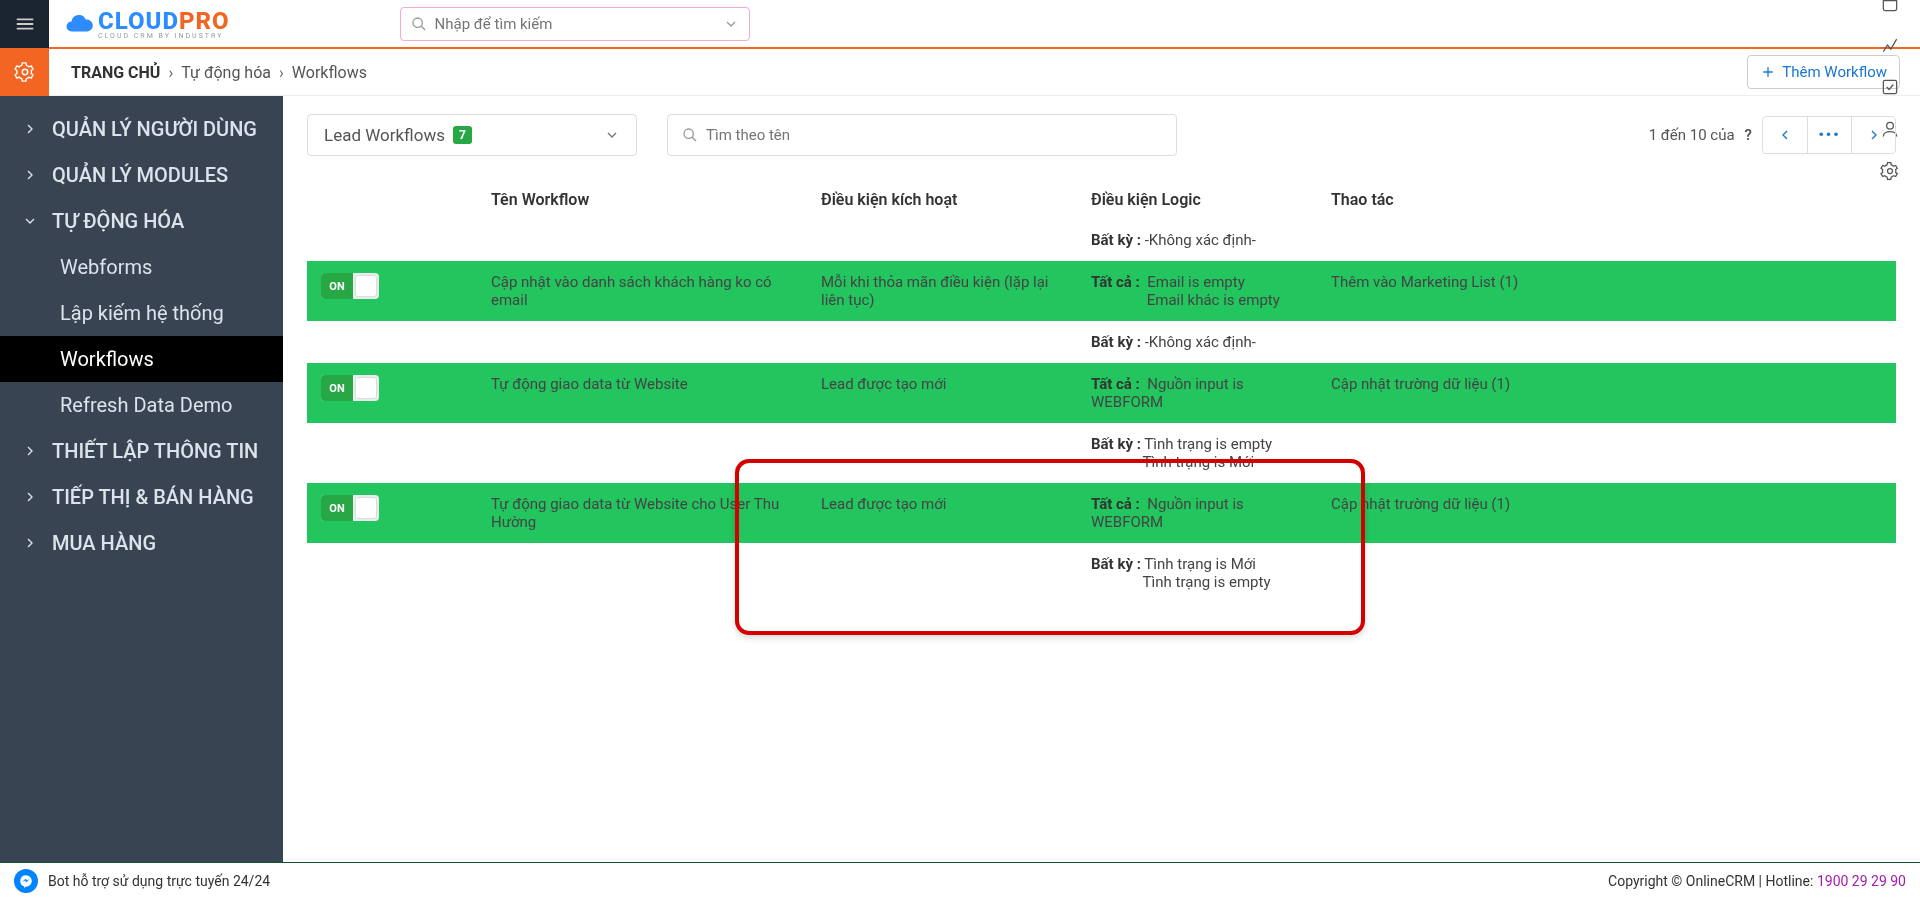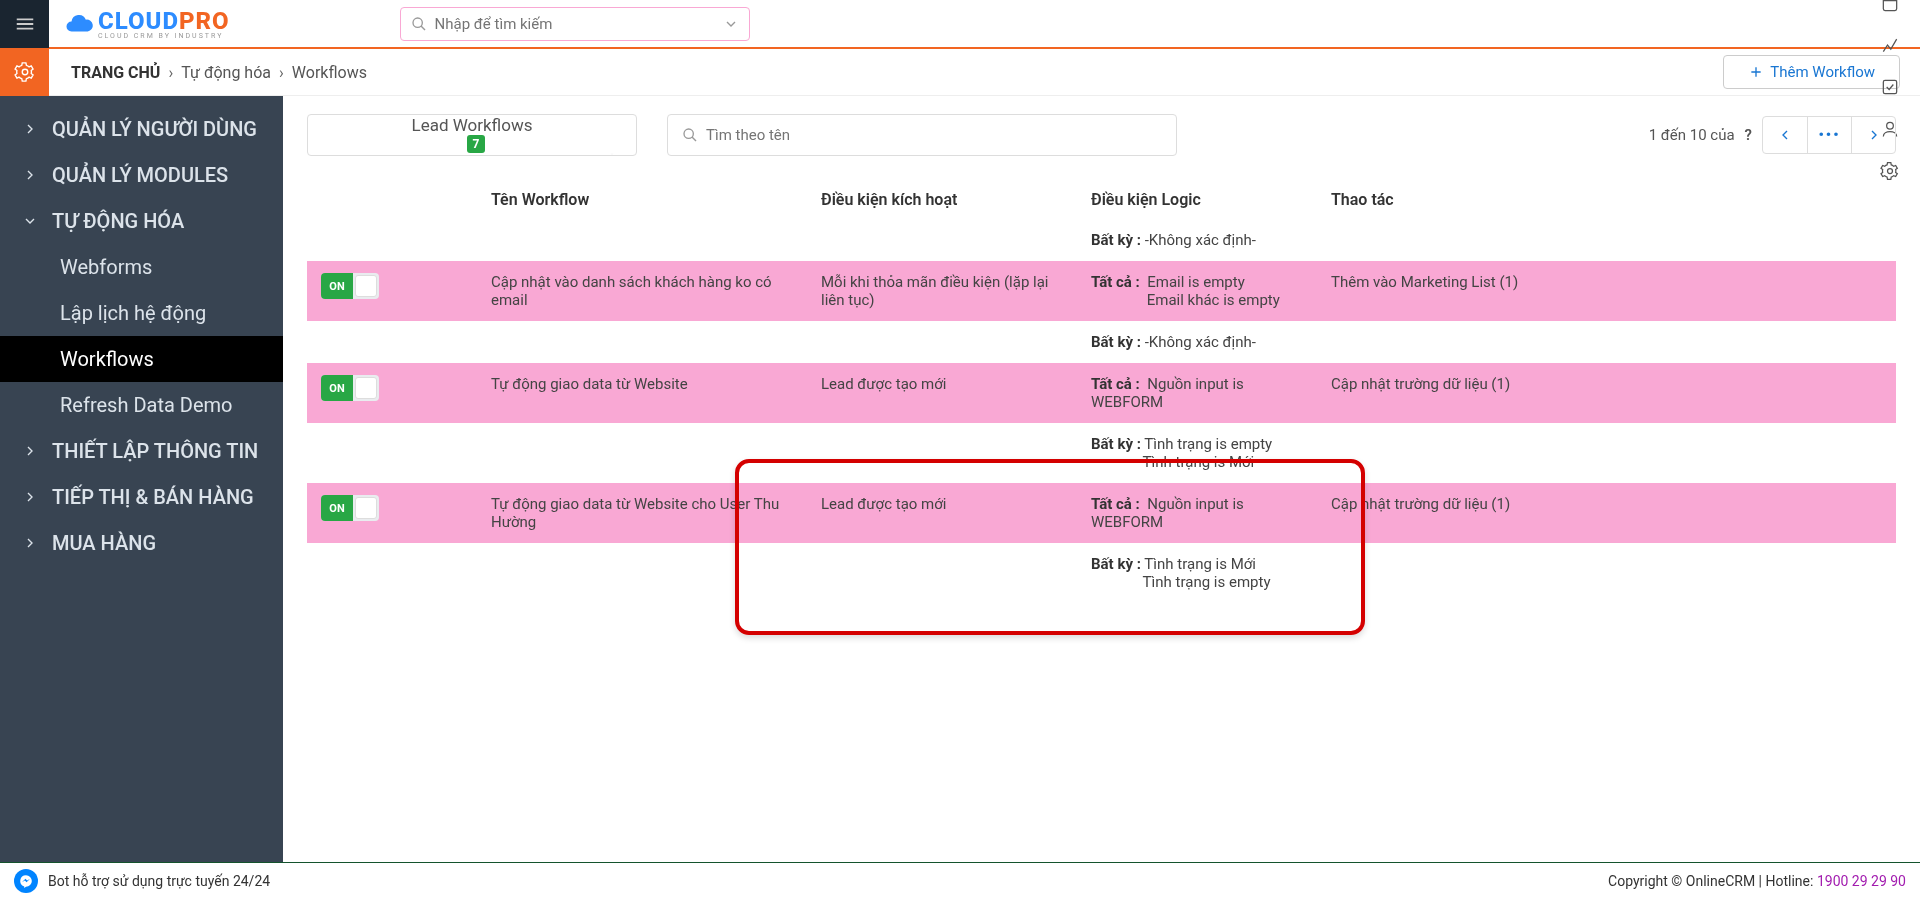--- a/index.html
+++ b/index.html
@@ -22,53 +22,53 @@
 .top-icons .icon-btn { position: relative; cursor: pointer; color: #555; display:flex; align-items:center; justify-content:center;}
 .badge { position: absolute; top: -8px; right: -10px; background: #e63946; color: #fff; font-size: 10px; font-weight: bold; padding: 1px 5px; border-radius: 8px; }
 
 
 .crumb-bar { display: flex; align-items: center; height: 47px; border-bottom: 1px solid #eee; }
 .gear-box { width: 49px; height: 47px; background: #f26522; display: flex; align-items: center; justify-content: center; }
 .crumbs { margin-left: 22px; display: flex; align-items: center; gap: 8px; font-size: 16px; }
 .crumbs .home { font-weight: 700; color:#333; }
 .crumbs .sep { color: #666; }
 .crumbs .link { color: #555; }
-.add-btn { margin-left: auto; margin-right: 20px; border: 1px solid #ccc; border-radius: 4px; padding: 7px 24px; color: #1976d2; font-size: 15px; display:flex; align-items:center; gap:6px; cursor:pointer; background:#fff;}
+.add-btn { margin-left: auto; margin-right: 20px; border: 1px solid #ccc; border-radius: 4px; padding: 7px 12px; color: #1976d2; font-size: 15px; display:flex; align-items:center; gap:6px; cursor:pointer; background:#fff;}
 
 
 .body-row { display: flex; height: calc(100vh - 49px - 47px - 36px); }
 .sidebar { width: 283px; background: #384452; color: #dce3ea; padding-top: 10px; overflow-y:auto;}
 .side-search { margin: 4px 14px 18px; }
 .side-search input { width: 100%; height: 38px; border-radius: 3px; border: none; padding: 0 12px; font-size: 15px; outline:none;}
 .menu-item { display: flex; align-items: center; padding: 11px 22px; cursor: pointer; font-size: 20px; gap: 10px;}
 .menu-item.section { font-weight: 500; }
 .menu-item.sub { padding-left: 60px; font-weight: 400;}
 .menu-item.active { background: #000; color: #fff; }
 .menu-item .chev { margin-right: 4px; }
 
 
 .main { flex: 1; padding: 18px 24px 0; overflow:auto; position:relative;}
 .toolbar { display: flex; align-items: center; gap: 30px; }
-.dropdown { border: 1px solid #ddd; border-radius: 4px; height: 42px; width: 330px; display: flex; align-items: center; padding: 0 16px; cursor:pointer;flex-direction:column;}
+.dropdown { border: 1px solid #ddd; border-radius: 4px; height: 42px; width: 330px; display: flex; align-items: center; padding: 0 16px; cursor:pointer;}
 .dropdown .label { font-size: 17px; color: #555; }
 .count-badge { background: #28a745; color: #fff; font-size: 12px; font-weight: bold; padding: 2px 6px; border-radius: 3px; margin-left: 8px; }
 .dropdown .chev { margin-left: auto; color: #777; }
 .name-search { border: 1px solid #ddd; border-radius: 4px; height: 42px; width: 510px; display: flex; align-items: center; padding: 0 14px; }
 .name-search input { border: none; outline: none; flex: 1; font-size: 15px; margin-left: 8px; }
 .pager-wrap { margin-left: auto; display: flex; align-items: center; gap: 10px; font-size: 15px; color:#555;}
 .pager-btns { display: flex; border: 1px solid #ddd; border-radius: 4px; overflow:hidden;}
 .pager-btn { width: 44px; height: 36px; display: flex; align-items: center; justify-content: center; border-left: 1px solid #ddd; cursor:pointer; color:#1976d2;}
 .pager-btn:first-child { border-left: none; }
 .pager-btn.dots{letter-spacing:2px; font-weight:bold;}
 
 
 .wf-table { width: 100%; margin-top: 24px; border-collapse: collapse; }
 .wf-table th { text-align: left; font-size: 16px; font-weight: 600; padding: 10px 14px; color:#333;}
 .wf-table td { padding: 12px 14px; font-size: 15px; vertical-align: top; color:#444;}
-.wf-table tr.alt { background: #f9a8d4; }
+.wf-table tr.alt { background: #22c55e; }
 .toggle { width: 58px; height: 26px; border-radius: 4px; background: #e9ecef; position: relative; display: inline-block; }
 .toggle .on { position: absolute; left: 0; top: 0; width: 32px; height: 26px; background: #28a745; color: #fff; font-size: 11px; font-weight: bold; display: flex; align-items: center; justify-content: center; border-radius: 4px 0 0 4px;}
 .toggle .knob { position: absolute; right: 2px; top: 2px; width: 22px; height: 22px; background: #fff; border-radius: 3px; border:1px solid #ddd;}
 .logic strong{color:#333; font-weight:700;}
 .highlight-box { position: absolute; border: 4px solid #d40000; border-radius: 14px; pointer-events:none; box-shadow: 0 3px 6px rgba(0,0,0,0.15);}
 
 
 .footer { height: 36px; background: #fff; border-top: 1px solid #14532d; display: flex; align-items: center; padding: 0 14px; font-size: 14px; }
 .footer .msgr { width: 24px; height: 24px; border-radius: 50%; background: #0084ff; display: flex; align-items: center; justify-content: center; margin-right: 10px;}
 .footer .right { margin-left: auto; }
@@ -197,21 +197,21 @@
           </svg>
           <span>QUẢN LÝ MODULES</span>
         </div>
         <div class="menu-item section">
           <svg class="icon16 chev" viewBox="0 0 24 24" fill="none" stroke="#dce3ea" stroke-width="2">
             <path d="M6 9l6 6 6-6"></path>
           </svg>
           <span>TỰ ĐỘNG HÓA</span>
         </div>
         <div class="menu-item sub">Webforms</div>
-        <div class="menu-item sub">Lập lịch hệ động</div>
+        <div class="menu-item sub">Lập kiếm hệ thống</div>
         <div class="menu-item sub active">Workflows</div>
         <div class="menu-item sub">Refresh Data Demo</div>
         <div class="menu-item section">
           <svg class="icon16 chev" viewBox="0 0 24 24" fill="none" stroke="#dce3ea" stroke-width="2">
             <path d="M9 6l6 6-6 6"></path>
           </svg>
           <span>THIẾT LẬP THÔNG TIN</span>
         </div>
         <div class="menu-item section">
           <svg class="icon16 chev" viewBox="0 0 24 24" fill="none" stroke="#dce3ea" stroke-width="2">

